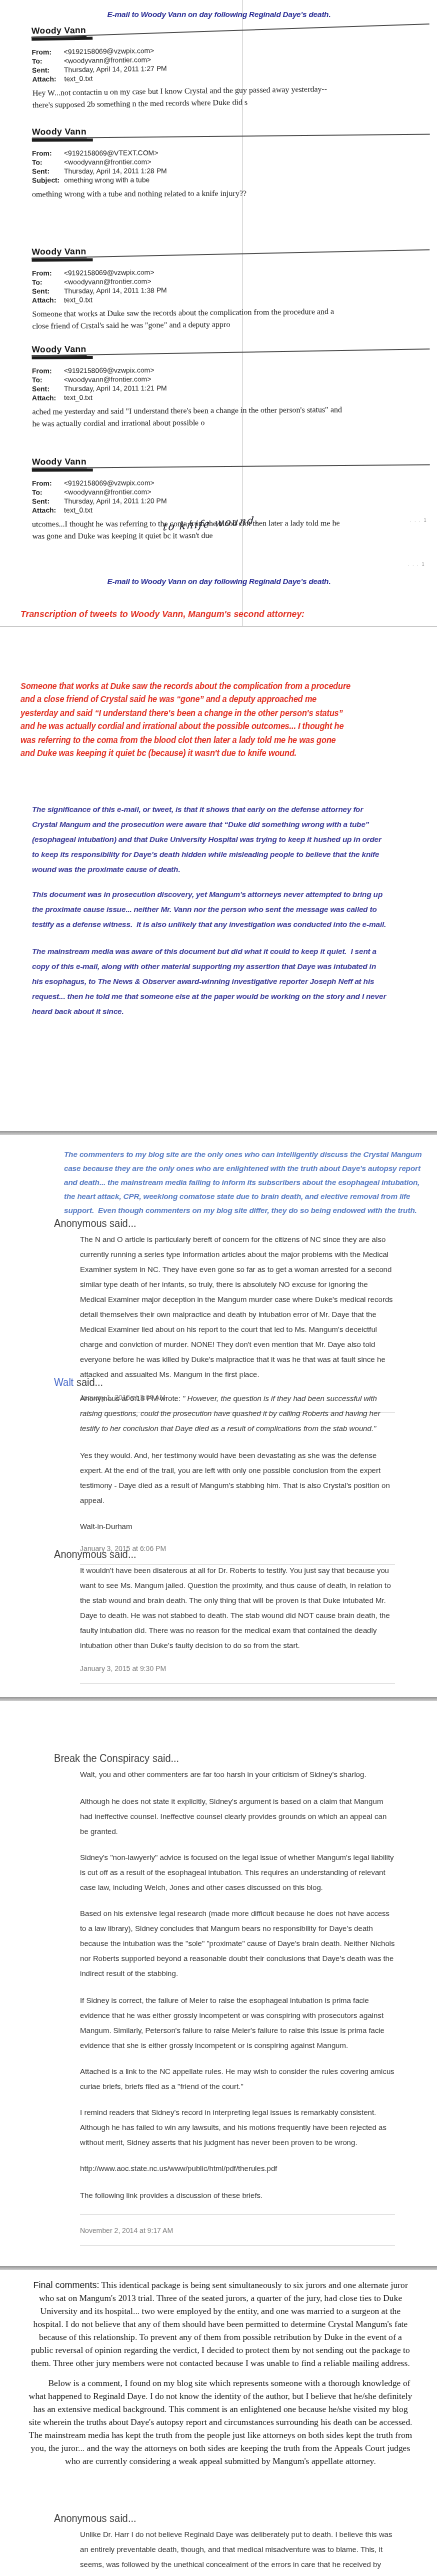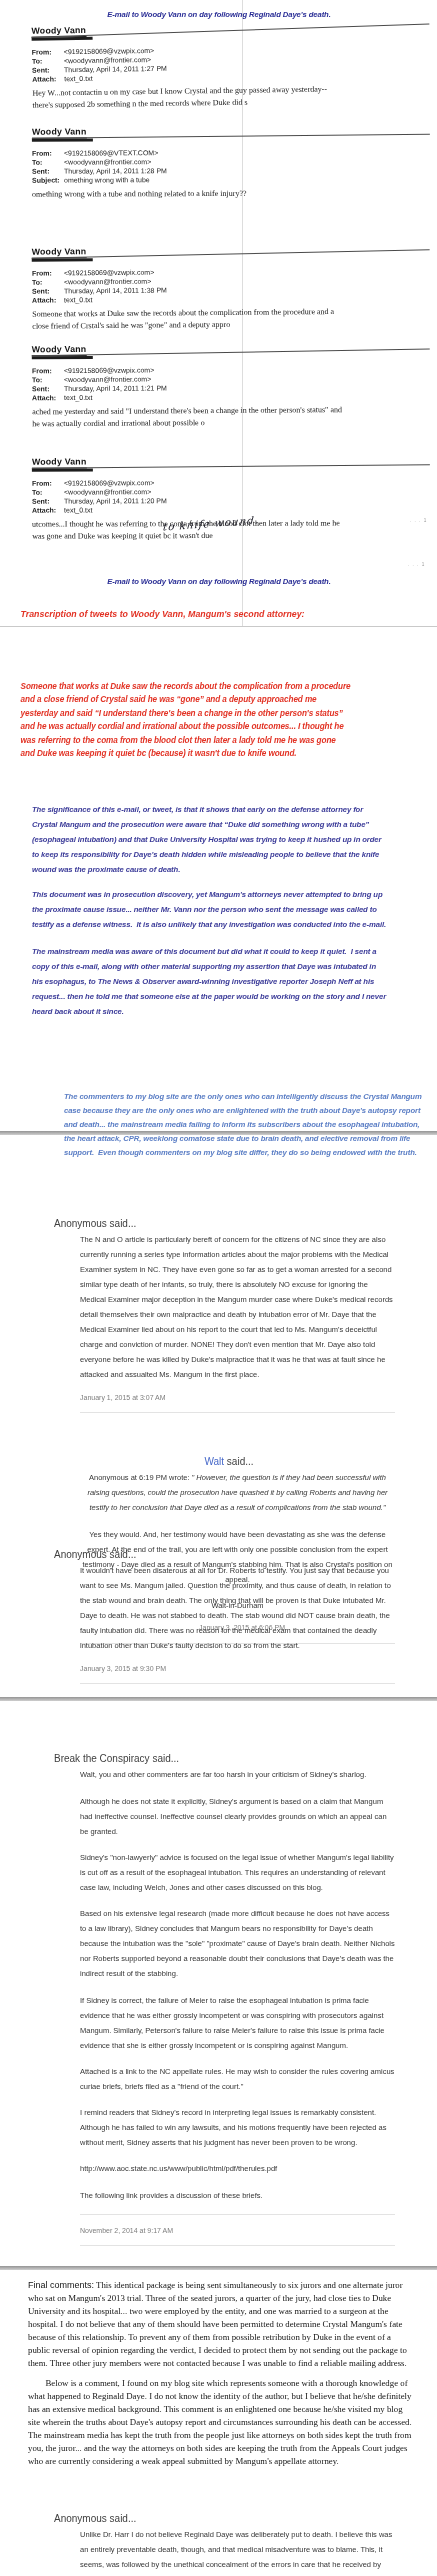--- a/index.html
+++ b/index.html
@@ -52,21 +52,21 @@
   .c-body{margin-left:26px;width:315px;margin-top:4.1px;}
   .c-body p{margin:0 0 11.3px 0;line-height:15px;white-space:pre-wrap;}
   .c-quote{font-style:italic;}
   .c-date{margin-left:26px;color:#7d7d7d;font-size:7px;margin-top:7.2px;}
   .c-div{margin-left:26px;width:315px;height:0.5px;background:#e3e3e3;margin-top:11.3px;}
   .c-div.pre-date{margin-top:0;margin-bottom:11.3px;}
   .url-text{color:#363636;}
 
   
   .serif-block{left:28px;width:385px;color:#141414;}
-  .serif-block p{margin:0;font:8.8px "Liberation Serif",serif;line-height:13px;}
+  .serif-block p{margin:0;font:8.8px "Liberation Serif",serif;line-height:13px;text-align:center;}
   .serif-block p + p{margin-top:7.2px;text-indent:17.5px;}
   .fc-lead{font-family:"Liberation Sans",sans-serif;font-size:9px;}
 </style>
 </head>
 <body>
 
 <div id="page">
 
   <div class="abs scanline"></div>
 
@@ -224,36 +224,36 @@
   <div class="abs blue-p pre" style="top:887px;">This document was in prosecution discovery, yet Mangum's attorneys never attempted to bring up
 the proximate cause issue... neither Mr. Vann nor the person who sent the message was called to
 testify as a defense witness.  It is also unlikely that any investigation was conducted into the e-mail.</div>
   <div class="abs blue-p pre" style="top:944px;">The mainstream media was aware of this document but did what it could to keep it quiet.  I sent a
 copy of this e-mail, along with other material supporting my assertion that Daye was intubated in
 his esophagus, to The News &amp; Observer award-winning investigative reporter Joseph Neff at his
 request... then he told me that someone else at the paper would be working on the story and I never
 heard back about it since.</div>
 
   <div class="abs bar" style="top:1131px;"></div>
-  <div class="abs quote pre" style="top:1090px;">The commenters to my blog site are the only ones who can intelligently discuss the Crystal Mangum
+  <div class="abs quote pre" style="top:1148px;">The commenters to my blog site are the only ones who can intelligently discuss the Crystal Mangum
 case because they are the only ones who are enlightened with the truth about Daye's autopsy report
 and death... the mainstream media failing to inform its subscribers about the esophageal intubation,
 the heart attack, CPR, weeklong comatose state due to brain death, and elective removal from life
 support.  Even though commenters on my blog site differ, they do so being endowed with the truth.</div>
 
   <div class="abs comment" style="top:1219px;">
     <div class="c-authorline"><span>Anonymous</span><span> said...</span></div>
     <div class="c-body">
       <p>The N and O article is particularly bereft of concern for the citizens of NC since they are also currently running a series type information articles about the major problems with the Medical Examiner system in NC. They have even gone so far as to get a woman arrested for a second similar type death of her infants, so truly, there is absolutely NO excuse for ignoring the Medical Examiner major deception in the Mangum murder case where Duke's medical records detail themselves their own malpractice and death by intubation error of Mr. Daye that the Medical Examiner lied about on his report to the court that led to Ms. Mangum's deceictful charge and conviction of murder. NONE! They don't even mention that Mr. Daye also told everyone before he was killed by Duke's malpractice that it was he that was at fault since he attacked and assualted Ms. Mangum in the first place.</p>
     </div>
     <div class="c-date">January 1, 2015 at 3:07 AM</div>
     <div class="c-div"></div>
   </div>
 
-  <div class="abs comment" style="top:1457px;text-align:center;">
+  <div class="abs comment" style="top:1378px;">
     <div class="c-authorline"><span class="c-author-link">Walt</span><span> said...</span></div>
     <div class="c-body">
       <p><span>Anonymous at 6:19 PM wrote: </span><span class="c-quote">" However, the question is if they had been successful with raising questions, could the prosecution have quashed it by calling Roberts and having her testify to her conclusion that Daye died as a result of complications from the stab wound."</span></p>
       <p>Yes they would. And, her testimony would have been devastating as she was the defense expert. At the end of the trail, you are left with only one possible conclusion from the expert testimony - Daye died as a result of Mangum's stabbing him. That is also Crystal's position on appeal.</p>
       <p>Walt-in-Durham</p>
     </div>
     <div class="c-date">January 3, 2015 at 6:06 PM</div>
     <div class="c-div"></div>
   </div>
 

